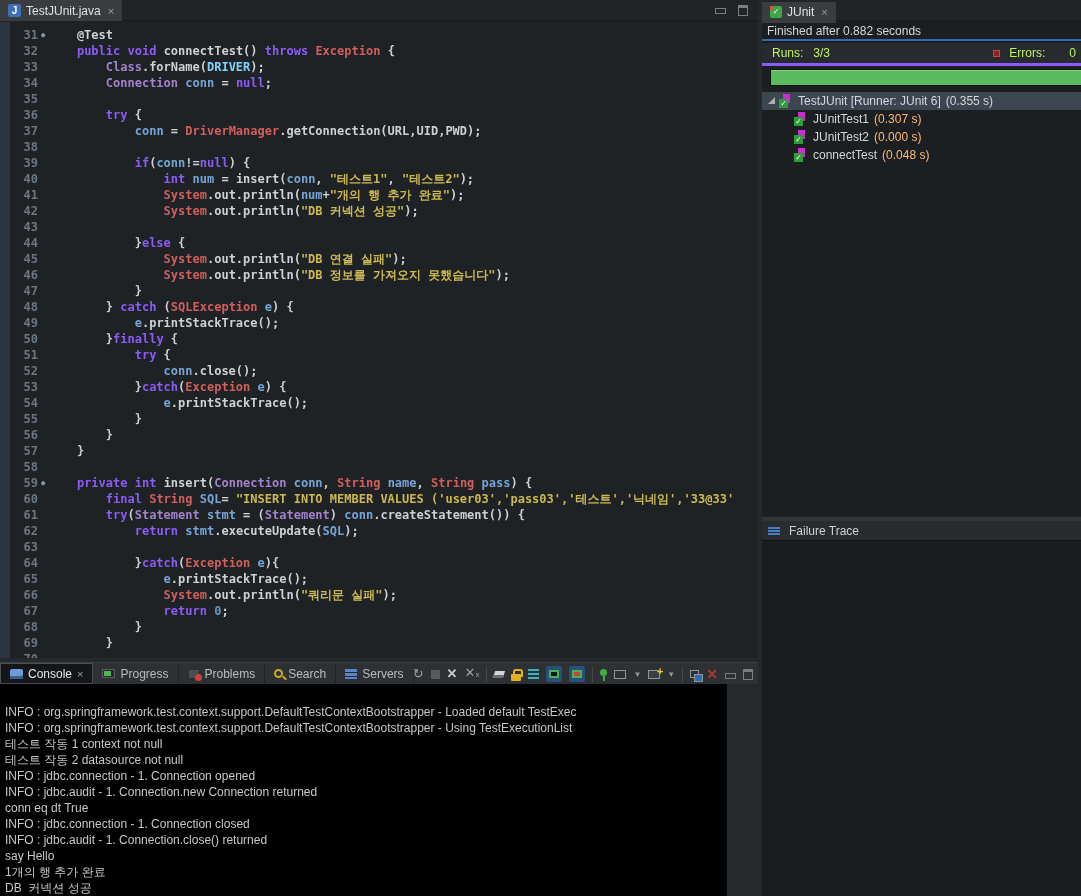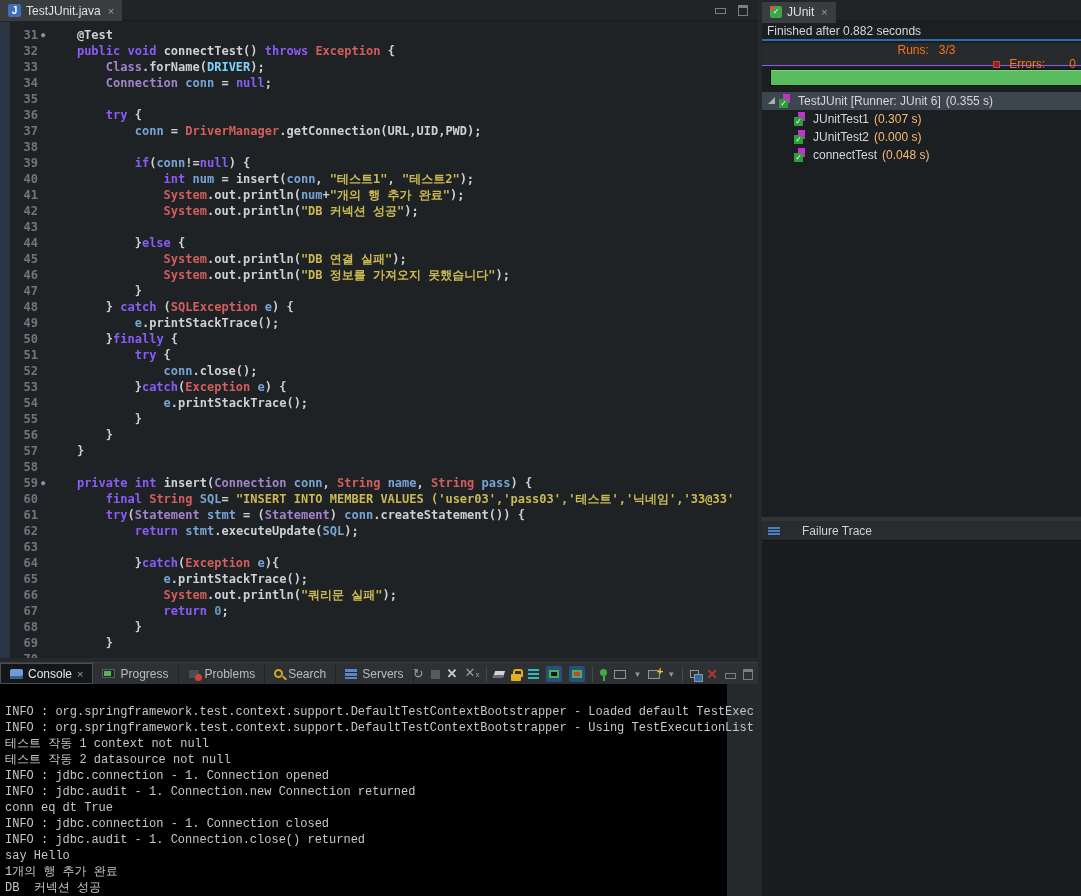--- a/index.html
+++ b/index.html
@@ -28,37 +28,37 @@
   .tok-tr { color:#d25e5e; } .tok-v { color:#76a5d5; } .tok-s { color:#cbb952; }
   .tok-c { color:#7dd3fc; } .tok-n { color:#6897bb; }
 
   
   #junit-pane { left:762px; top:0; width:319px; height:896px; background:#1b1f22; }
   #junit-tabrow { left:0; top:0; width:319px; height:21px; background:#202427; border-bottom:1px solid #181a1d; }
   .junit-beaker { position:relative; width:12px; height:12px; background:#3fa546; border-radius:2px; color:#fff; font-size:8px; line-height:12px; text-align:center; }
   .junit-beaker i { position:absolute; left:0; top:0; width:4px; height:4px; background:#d2593a; }
   #junit-finished { left:5px; top:24px; font-size:12px; color:#d4d7da; }
   #junit-rule { left:0; top:39px; width:319px; height:2px; background:#2d6cb0; }
-  #counter-band { left:0; top:42px; width:319px; height:24px; background:#272b2e; border-top:1px solid #1a1d20; border-bottom:1px solid #8b5cf6; display:flex; align-items:center; font-size:12px; color:#f97316;flex-direction:column; }
+  #counter-band { left:0; top:42px; width:319px; height:24px; background:#272b2e; border-top:1px solid #1a1d20; border-bottom:3px solid #8b5cf6; display:flex; align-items:center; font-size:12px; color:#bef264; }
   #runs-group { padding-left:10px; display:flex; gap:10px; }
   #errors-group { margin-left:auto; padding-right:5px; display:flex; align-items:center; gap:9px; }
   .err-sq { width:7px; height:7px; background:#8c231e; border:1px solid #d04238; }
   #junit-progress { left:8px; top:69px; width:311px; height:17px; background:#58bb5d; border:1px solid #0d0f11; border-right:none; box-shadow: inset 0 1px 0 #85d089; }
   #junit-tree { left:0; top:92px; width:319px; font-size:12px; color:#d4d7da; }
   .trow { height:18px; display:flex; align-items:center; white-space:pre; }
   .trow.selected { background:#3d454e; }
   .tw-arrow { width:0; height:0; border-bottom:7px solid #a9aeb3; border-left:7px solid transparent; margin:0 4px 2px 6px; flex:none; }
   .ticon { position:relative; width:13px; height:14px; flex:none; margin-right:6px; }
   .ticon .flag { position:absolute; left:4px; top:0; width:7px; height:9px; background:#cb2ed0; }
   .ticon .chk { position:absolute; left:0; bottom:0; width:9px; height:9px; background:#2f9c39; color:#fff; font-size:8px; line-height:9px; text-align:center; }
   .trow .time { margin-left:5px; }
   .trow.child { padding-left:32px; }
   .trow.child .time { color:#fdba74; }
   #ft-sash { left:0; top:517px; width:319px; height:4px; background:#303538; }
-  #ft-header { left:0; top:521px; width:319px; height:20px; background:#282c2f; border-bottom:1px solid #111316; display:flex; align-items:center; gap:22px; padding-left:6px; font-size:12px; color:#ced1d4; }
+  #ft-header { left:0; top:521px; width:319px; height:20px; background:#282c2f; border-bottom:1px solid #111316; display:flex; align-items:center; gap:9px; padding-left:6px; font-size:12px; color:#ced1d4; }
   .hbar { width:12px; height:2px; background:#4a7ec4; box-shadow:0 3px 0 #4a7ec4, 0 6px 0 #4a7ec4; margin-top:-6px; }
   #ft-body { left:0; top:542px; width:319px; height:354px; background:#1a1d20; }
 
   
   #console-pane { left:0; top:662px; width:727px; height:234px; background:#000000; }
   #console-tabrow { left:0; top:0; width:758px; height:22px; background:#2d3134; border-top:1px solid #3b3f42; display:flex; align-items:stretch; }
   .ctab { display:flex; align-items:center; gap:5px; padding:0 9px; font-size:12px; color:#b9bcbf; border-right:1px solid #212427; }
   .ctab.active { background:#141619; color:#e4e6e8; border:1px solid #4a4f53; }
   .ctab .close { color:#9aa0a5; font-size:11px; }
   
@@ -85,21 +85,21 @@
   .ping:after { content:""; position:absolute; left:3px; top:7px; width:1.5px; height:5px; background:#3fae3f; }
   .monb { width:12px; height:9px; border:1px solid #8f969b; }
   .ddv { color:#8f969b; font-size:8px; }
   .newcon { position:relative; width:12px; height:9px; border:1px solid #8f969b; background:#3a3e41; }
   .newcon i { position:absolute; right:-4px; top:-6px; color:#e8c41f; font-size:11px; font-weight:bold; font-style:normal; }
   .dupb { position:relative; width:9px; height:8px; border:1px solid #8f969b; background:#2d3134; }
   .dupb i { position:absolute; left:3px; top:3px; width:9px; height:8px; background:#2d6cb0; border:1px solid #8f969b; }
   .redx { color:#b3382f; font-weight:bold; font-size:14px; }
 
   #console-status { position:absolute; left:5px; top:25px; font-size:12px; color:#35a8b2; white-space:nowrap; }
-  #console-log { position:absolute; left:5px; top:42px; width:750px; font-family:Liberation Mono, monospace; font-size:12px; line-height:16px; color:#c4c8cb; white-space:pre; }
+  #console-log { position:absolute; left:5px; top:42px; width:750px; font-family:Liberation Sans, sans-serif; font-size:12px; line-height:16px; color:#c4c8cb; white-space:pre; }
 </style>
 </head>
 <body>
 
 <div class="abs" id="editor-pane">
   <div class="abs" id="editor-tabrow">
     <div class="tab">
       <span class="jicon">J</span>
       <span>TestJUnit.java</span>
       <span class="close">×</span>

